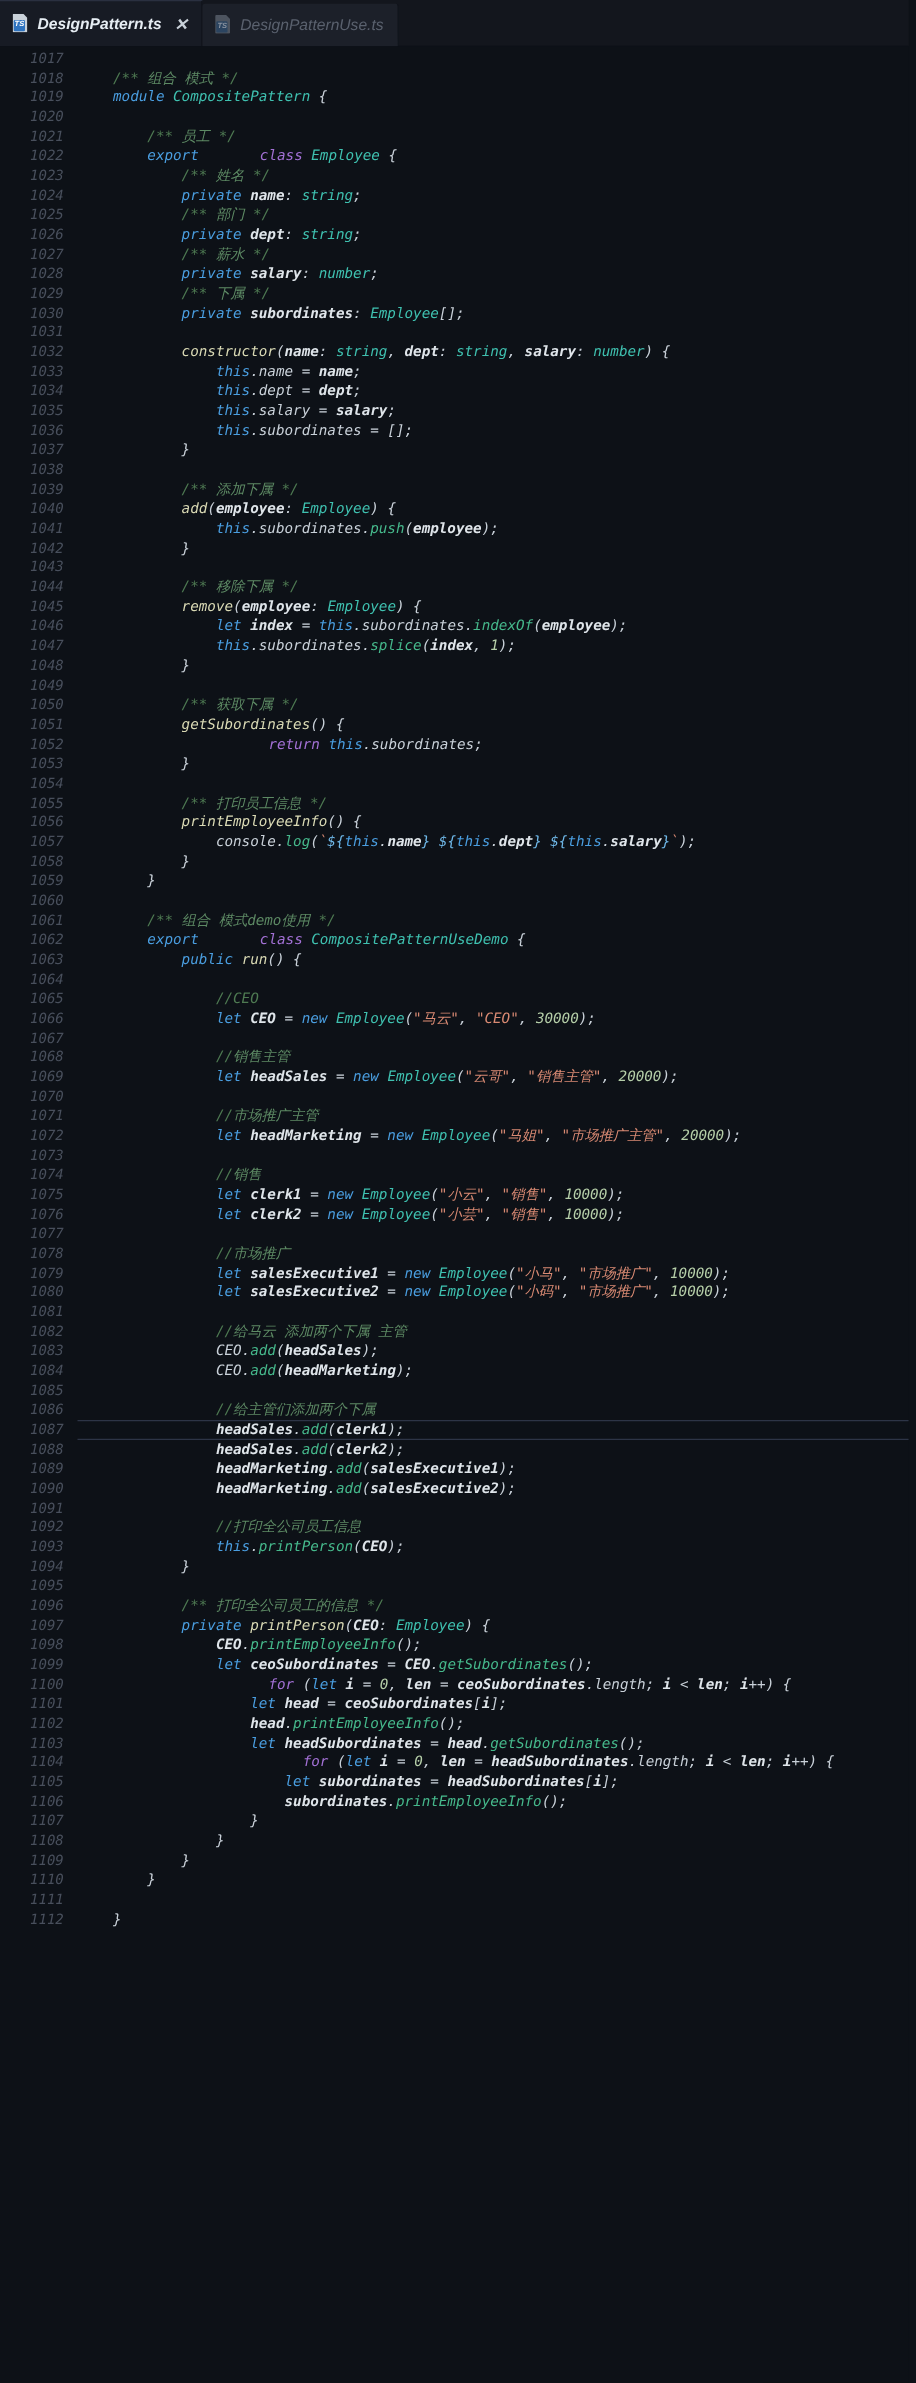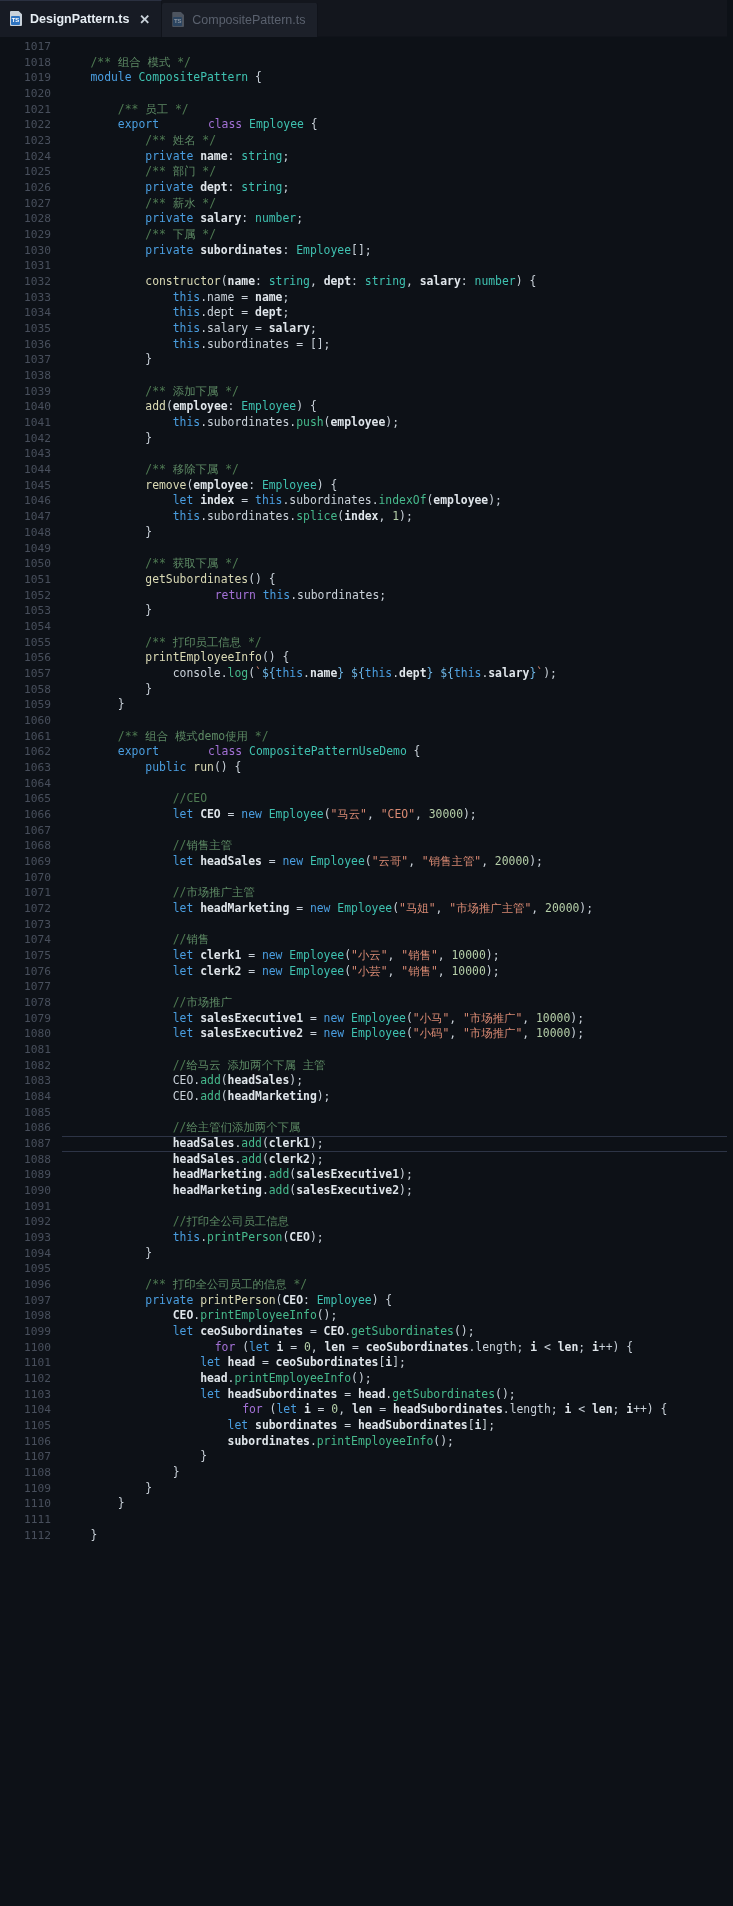--- a/index.html
+++ b/index.html
@@ -3,21 +3,21 @@
 <meta charset="utf-8">
 <style>
   * { box-sizing: border-box; margin: 0; padding: 0; }
   html, body {
     width: 733px;
     height: 1906px;
     background: #0d1117;
     font-family: "DejaVu Sans Mono", "Liberation Mono", monospace;
     overflow: hidden;
   }
-  #app { width: 727px; height: 1906px; background: #0d1117; position: relative; }
+  #app { width: 727px; height: 1906px; background: #0d1117; position: relative; font-style: italic; }
 
   
   .tabbar {
     height: 37px;
     background: #13161d;
     display: flex;
     align-items: stretch;
     border-bottom: 1px solid #10131a;
   }
   .tab {
@@ -150,21 +150,21 @@
           <span class="badge">TS</span>
       </span>
       <span>DesignPattern.ts</span>
       <span class="tab-close">✕</span>
     </div>
     <div class="tab inactive">
       <span class="ts-icon dim">
         <span class="page"></span>
           <span class="badge">TS</span>
       </span>
-      <span>CompositePattern.ts</span>
+      <span>DesignPatternUse.ts</span>
     </div>
   </div>
 
   <div class="editor">
     <div class="code" id="code-lines"><div class="ln-row"><div class="gutter">1017</div><div class="lntext"></div></div><div class="ln-row"><div class="gutter">1018</div><div class="lntext"><span class="cm">    /** </span><span class="cmz">组合 模式</span><span class="cm"> */</span></div></div><div class="ln-row"><div class="gutter">1019</div><div class="lntext"><span class="kw">    module </span><span class="ty">CompositePattern</span><span class="pn"> {</span></div></div><div class="ln-row"><div class="gutter">1020</div><div class="lntext"></div></div><div class="ln-row"><div class="gutter">1021</div><div class="lntext"><span class="cm">        /** </span><span class="cmz">员工</span><span class="cm"> */</span></div></div><div class="ln-row"><div class="gutter">1022</div><div class="lntext"><span class="kw">        export </span><span class="kwp">class </span><span class="ty">Employee</span><span class="pn"> {</span></div></div><div class="ln-row"><div class="gutter">1023</div><div class="lntext"><span class="cm">            /** </span><span class="cmz">姓名</span><span class="cm"> */</span></div></div><div class="ln-row"><div class="gutter">1024</div><div class="lntext"><span class="kw">            private </span><span class="varb">name</span><span class="pn">: </span><span class="ty">string</span><span class="pn">;</span></div></div><div class="ln-row"><div class="gutter">1025</div><div class="lntext"><span class="cm">            /** </span><span class="cmz">部门</span><span class="cm"> */</span></div></div><div class="ln-row"><div class="gutter">1026</div><div class="lntext"><span class="kw">            private </span><span class="varb">dept</span><span class="pn">: </span><span class="ty">string</span><span class="pn">;</span></div></div><div class="ln-row"><div class="gutter">1027</div><div class="lntext"><span class="cm">            /** </span><span class="cmz">薪水</span><span class="cm"> */</span></div></div><div class="ln-row"><div class="gutter">1028</div><div class="lntext"><span class="kw">            private </span><span class="varb">salary</span><span class="pn">: </span><span class="ty">number</span><span class="pn">;</span></div></div><div class="ln-row"><div class="gutter">1029</div><div class="lntext"><span class="cm">            /** </span><span class="cmz">下属</span><span class="cm"> */</span></div></div><div class="ln-row"><div class="gutter">1030</div><div class="lntext"><span class="kw">            private </span><span class="varb">subordinates</span><span class="pn">: </span><span class="ty">Employee</span><span class="pn">[];</span></div></div><div class="ln-row"><div class="gutter">1031</div><div class="lntext"></div></div><div class="ln-row"><div class="gutter">1032</div><div class="lntext"><span class="fn">            constructor</span><span class="pn">(</span><span class="varb">name</span><span class="pn">: </span><span class="ty">string</span><span class="pn">, </span><span class="varb">dept</span><span class="pn">: </span><span class="ty">string</span><span class="pn">, </span><span class="varb">salary</span><span class="pn">: </span><span class="ty">number</span><span class="pn">) {</span></div></div><div class="ln-row"><div class="gutter">1033</div><div class="lntext"><span class="th">                this</span><span class="pn">.</span><span class="id">name</span><span class="pn"> = </span><span class="varb">name</span><span class="pn">;</span></div></div><div class="ln-row"><div class="gutter">1034</div><div class="lntext"><span class="th">                this</span><span class="pn">.</span><span class="id">dept</span><span class="pn"> = </span><span class="varb">dept</span><span class="pn">;</span></div></div><div class="ln-row"><div class="gutter">1035</div><div class="lntext"><span class="th">                this</span><span class="pn">.</span><span class="id">salary</span><span class="pn"> = </span><span class="varb">salary</span><span class="pn">;</span></div></div><div class="ln-row"><div class="gutter">1036</div><div class="lntext"><span class="th">                this</span><span class="pn">.</span><span class="id">subordinates</span><span class="pn"> = [];</span></div></div><div class="ln-row"><div class="gutter">1037</div><div class="lntext"><span class="pn">            }</span></div></div><div class="ln-row"><div class="gutter">1038</div><div class="lntext"></div></div><div class="ln-row"><div class="gutter">1039</div><div class="lntext"><span class="cm">            /** </span><span class="cmz">添加下属</span><span class="cm"> */</span></div></div><div class="ln-row"><div class="gutter">1040</div><div class="lntext"><span class="fn">            add</span><span class="pn">(</span><span class="varb">employee</span><span class="pn">: </span><span class="ty">Employee</span><span class="pn">) {</span></div></div><div class="ln-row"><div class="gutter">1041</div><div class="lntext"><span class="th">                this</span><span class="pn">.</span><span class="id">subordinates</span><span class="pn">.</span><span class="mem">push</span><span class="pn">(</span><span class="varb">employee</span><span class="pn">);</span></div></div><div class="ln-row"><div class="gutter">1042</div><div class="lntext"><span class="pn">            }</span></div></div><div class="ln-row"><div class="gutter">1043</div><div class="lntext"></div></div><div class="ln-row"><div class="gutter">1044</div><div class="lntext"><span class="cm">            /** </span><span class="cmz">移除下属</span><span class="cm"> */</span></div></div><div class="ln-row"><div class="gutter">1045</div><div class="lntext"><span class="fn">            remove</span><span class="pn">(</span><span class="varb">employee</span><span class="pn">: </span><span class="ty">Employee</span><span class="pn">) {</span></div></div><div class="ln-row"><div class="gutter">1046</div><div class="lntext"><span class="kw">                let </span><span class="varb">index</span><span class="pn"> = </span><span class="th">this</span><span class="pn">.</span><span class="id">subordinates</span><span class="pn">.</span><span class="mem">indexOf</span><span class="pn">(</span><span class="varb">employee</span><span class="pn">);</span></div></div><div class="ln-row"><div class="gutter">1047</div><div class="lntext"><span class="th">                this</span><span class="pn">.</span><span class="id">subordinates</span><span class="pn">.</span><span class="mem">splice</span><span class="pn">(</span><span class="varb">index</span><span class="pn">, </span><span class="num">1</span><span class="pn">);</span></div></div><div class="ln-row"><div class="gutter">1048</div><div class="lntext"><span class="pn">            }</span></div></div><div class="ln-row"><div class="gutter">1049</div><div class="lntext"></div></div><div class="ln-row"><div class="gutter">1050</div><div class="lntext"><span class="cm">            /** </span><span class="cmz">获取下属</span><span class="cm"> */</span></div></div><div class="ln-row"><div class="gutter">1051</div><div class="lntext"><span class="fn">            getSubordinates</span><span class="pn">() {</span></div></div><div class="ln-row"><div class="gutter">1052</div><div class="lntext"><span class="kwp">                return </span><span class="th">this</span><span class="pn">.</span><span class="id">subordinates</span><span class="pn">;</span></div></div><div class="ln-row"><div class="gutter">1053</div><div class="lntext"><span class="pn">            }</span></div></div><div class="ln-row"><div class="gutter">1054</div><div class="lntext"></div></div><div class="ln-row"><div class="gutter">1055</div><div class="lntext"><span class="cm">            /** </span><span class="cmz">打印员工信息</span><span class="cm"> */</span></div></div><div class="ln-row"><div class="gutter">1056</div><div class="lntext"><span class="fn">            printEmployeeInfo</span><span class="pn">() {</span></div></div><div class="ln-row"><div class="gutter">1057</div><div class="lntext"><span class="id">                console</span><span class="pn">.</span><span class="mem">log</span><span class="pn">(</span><span class="tpl">`</span><span class="itp">${</span><span class="th">this</span><span class="pn">.</span><span class="varb">name</span><span class="itp">}</span><span class="tpl"> </span><span class="itp">${</span><span class="th">this</span><span class="pn">.</span><span class="varb">dept</span><span class="itp">}</span><span class="tpl"> </span><span class="itp">${</span><span class="th">this</span><span class="pn">.</span><span class="varb">salary</span><span class="itp">}</span><span class="tpl">`</span><span class="pn">);</span></div></div><div class="ln-row"><div class="gutter">1058</div><div class="lntext"><span class="pn">            }</span></div></div><div class="ln-row"><div class="gutter">1059</div><div class="lntext"><span class="pn">        }</span></div></div><div class="ln-row"><div class="gutter">1060</div><div class="lntext"></div></div><div class="ln-row"><div class="gutter">1061</div><div class="lntext"><span class="cm">        /** </span><span class="cmz">组合 模式demo使用</span><span class="cm"> */</span></div></div><div class="ln-row"><div class="gutter">1062</div><div class="lntext"><span class="kw">        export </span><span class="kwp">class </span><span class="ty">CompositePatternUseDemo</span><span class="pn"> {</span></div></div><div class="ln-row"><div class="gutter">1063</div><div class="lntext"><span class="kw">            public </span><span class="fn">run</span><span class="pn">() {</span></div></div><div class="ln-row"><div class="gutter">1064</div><div class="lntext"></div></div><div class="ln-row"><div class="gutter">1065</div><div class="lntext"><span class="cm">                //CEO</span></div></div><div class="ln-row"><div class="gutter">1066</div><div class="lntext"><span class="kw">                let </span><span class="varb">CEO</span><span class="pn"> = </span><span class="kw">new </span><span class="ty">Employee</span><span class="pn">(</span><span class="str">"马云"</span><span class="pn">, </span><span class="str">"CEO"</span><span class="pn">, </span><span class="num">30000</span><span class="pn">);</span></div></div><div class="ln-row"><div class="gutter">1067</div><div class="lntext"></div></div><div class="ln-row"><div class="gutter">1068</div><div class="lntext"><span class="cm">                //</span><span class="cmz">销售主管</span></div></div><div class="ln-row"><div class="gutter">1069</div><div class="lntext"><span class="kw">                let </span><span class="varb">headSales</span><span class="pn"> = </span><span class="kw">new </span><span class="ty">Employee</span><span class="pn">(</span><span class="str">"云哥"</span><span class="pn">, </span><span class="str">"销售主管"</span><span class="pn">, </span><span class="num">20000</span><span class="pn">);</span></div></div><div class="ln-row"><div class="gutter">1070</div><div class="lntext"></div></div><div class="ln-row"><div class="gutter">1071</div><div class="lntext"><span class="cm">                //</span><span class="cmz">市场推广主管</span></div></div><div class="ln-row"><div class="gutter">1072</div><div class="lntext"><span class="kw">                let </span><span class="varb">headMarketing</span><span class="pn"> = </span><span class="kw">new </span><span class="ty">Employee</span><span class="pn">(</span><span class="str">"马姐"</span><span class="pn">, </span><span class="str">"市场推广主管"</span><span class="pn">, </span><span class="num">20000</span><span class="pn">);</span></div></div><div class="ln-row"><div class="gutter">1073</div><div class="lntext"></div></div><div class="ln-row"><div class="gutter">1074</div><div class="lntext"><span class="cm">                //</span><span class="cmz">销售</span></div></div><div class="ln-row"><div class="gutter">1075</div><div class="lntext"><span class="kw">                let </span><span class="varb">clerk1</span><span class="pn"> = </span><span class="kw">new </span><span class="ty">Employee</span><span class="pn">(</span><span class="str">"小云"</span><span class="pn">, </span><span class="str">"销售"</span><span class="pn">, </span><span class="num">10000</span><span class="pn">);</span></div></div><div class="ln-row"><div class="gutter">1076</div><div class="lntext"><span class="kw">                let </span><span class="varb">clerk2</span><span class="pn"> = </span><span class="kw">new </span><span class="ty">Employee</span><span class="pn">(</span><span class="str">"小芸"</span><span class="pn">, </span><span class="str">"销售"</span><span class="pn">, </span><span class="num">10000</span><span class="pn">);</span></div></div><div class="ln-row"><div class="gutter">1077</div><div class="lntext"></div></div><div class="ln-row"><div class="gutter">1078</div><div class="lntext"><span class="cm">                //</span><span class="cmz">市场推广</span></div></div><div class="ln-row"><div class="gutter">1079</div><div class="lntext"><span class="kw">                let </span><span class="varb">salesExecutive1</span><span class="pn"> = </span><span class="kw">new </span><span class="ty">Employee</span><span class="pn">(</span><span class="str">"小马"</span><span class="pn">, </span><span class="str">"市场推广"</span><span class="pn">, </span><span class="num">10000</span><span class="pn">);</span></div></div><div class="ln-row"><div class="gutter">1080</div><div class="lntext"><span class="kw">                let </span><span class="varb">salesExecutive2</span><span class="pn"> = </span><span class="kw">new </span><span class="ty">Employee</span><span class="pn">(</span><span class="str">"小码"</span><span class="pn">, </span><span class="str">"市场推广"</span><span class="pn">, </span><span class="num">10000</span><span class="pn">);</span></div></div><div class="ln-row"><div class="gutter">1081</div><div class="lntext"></div></div><div class="ln-row"><div class="gutter">1082</div><div class="lntext"><span class="cm">                //</span><span class="cmz">给马云 添加两个下属 主管</span></div></div><div class="ln-row"><div class="gutter">1083</div><div class="lntext"><span class="id">                CEO</span><span class="pn">.</span><span class="mem">add</span><span class="pn">(</span><span class="varb">headSales</span><span class="pn">);</span></div></div><div class="ln-row"><div class="gutter">1084</div><div class="lntext"><span class="id">                CEO</span><span class="pn">.</span><span class="mem">add</span><span class="pn">(</span><span class="varb">headMarketing</span><span class="pn">);</span></div></div><div class="ln-row"><div class="gutter">1085</div><div class="lntext"></div></div><div class="ln-row"><div class="gutter">1086</div><div class="lntext"><span class="cm">                //</span><span class="cmz">给主管们添加两个下属</span></div></div><div class="ln-row cursorline"><div class="gutter">1087</div><div class="lntext"><span class="varb">                headSales</span><span class="pn">.</span><span class="mem">add</span><span class="pn">(</span><span class="varb">clerk1</span><span class="pn">);</span></div></div><div class="ln-row"><div class="gutter">1088</div><div class="lntext"><span class="varb">                headSales</span><span class="pn">.</span><span class="mem">add</span><span class="pn">(</span><span class="varb">clerk2</span><span class="pn">);</span></div></div><div class="ln-row"><div class="gutter">1089</div><div class="lntext"><span class="varb">                headMarketing</span><span class="pn">.</span><span class="mem">add</span><span class="pn">(</span><span class="varb">salesExecutive1</span><span class="pn">);</span></div></div><div class="ln-row"><div class="gutter">1090</div><div class="lntext"><span class="varb">                headMarketing</span><span class="pn">.</span><span class="mem">add</span><span class="pn">(</span><span class="varb">salesExecutive2</span><span class="pn">);</span></div></div><div class="ln-row"><div class="gutter">1091</div><div class="lntext"></div></div><div class="ln-row"><div class="gutter">1092</div><div class="lntext"><span class="cm">                //</span><span class="cmz">打印全公司员工信息</span></div></div><div class="ln-row"><div class="gutter">1093</div><div class="lntext"><span class="th">                this</span><span class="pn">.</span><span class="mem">printPerson</span><span class="pn">(</span><span class="varb">CEO</span><span class="pn">);</span></div></div><div class="ln-row"><div class="gutter">1094</div><div class="lntext"><span class="pn">            }</span></div></div><div class="ln-row"><div class="gutter">1095</div><div class="lntext"></div></div><div class="ln-row"><div class="gutter">1096</div><div class="lntext"><span class="cm">            /** </span><span class="cmz">打印全公司员工的信息</span><span class="cm"> */</span></div></div><div class="ln-row"><div class="gutter">1097</div><div class="lntext"><span class="kw">            private </span><span class="fn">printPerson</span><span class="pn">(</span><span class="varb">CEO</span><span class="pn">: </span><span class="ty">Employee</span><span class="pn">) {</span></div></div><div class="ln-row"><div class="gutter">1098</div><div class="lntext"><span class="varb">                CEO</span><span class="pn">.</span><span class="mem">printEmployeeInfo</span><span class="pn">();</span></div></div><div class="ln-row"><div class="gutter">1099</div><div class="lntext"><span class="kw">                let </span><span class="varb">ceoSubordinates</span><span class="pn"> = </span><span class="varb">CEO</span><span class="pn">.</span><span class="mem">getSubordinates</span><span class="pn">();</span></div></div><div class="ln-row"><div class="gutter">1100</div><div class="lntext"><span class="kwp">                for </span><span class="pn">(</span><span class="kw">let </span><span class="varb">i</span><span class="pn"> = </span><span class="num">0</span><span class="pn">, </span><span class="varb">len</span><span class="pn"> = </span><span class="varb">ceoSubordinates</span><span class="pn">.</span><span class="id">length</span><span class="pn">; </span><span class="varb">i</span><span class="pn"> &lt; </span><span class="varb">len</span><span class="pn">; </span><span class="varb">i</span><span class="pn">++) {</span></div></div><div class="ln-row"><div class="gutter">1101</div><div class="lntext"><span class="kw">                    let </span><span class="varb">head</span><span class="pn"> = </span><span class="varb">ceoSubordinates</span><span class="pn">[</span><span class="varb">i</span><span class="pn">];</span></div></div><div class="ln-row"><div class="gutter">1102</div><div class="lntext"><span class="varb">                    head</span><span class="pn">.</span><span class="mem">printEmployeeInfo</span><span class="pn">();</span></div></div><div class="ln-row"><div class="gutter">1103</div><div class="lntext"><span class="kw">                    let </span><span class="varb">headSubordinates</span><span class="pn"> = </span><span class="varb">head</span><span class="pn">.</span><span class="mem">getSubordinates</span><span class="pn">();</span></div></div><div class="ln-row"><div class="gutter">1104</div><div class="lntext"><span class="kwp">                    for </span><span class="pn">(</span><span class="kw">let </span><span class="varb">i</span><span class="pn"> = </span><span class="num">0</span><span class="pn">, </span><span class="varb">len</span><span class="pn"> = </span><span class="varb">headSubordinates</span><span class="pn">.</span><span class="id">length</span><span class="pn">; </span><span class="varb">i</span><span class="pn"> &lt; </span><span class="varb">len</span><span class="pn">; </span><span class="varb">i</span><span class="pn">++) {</span></div></div><div class="ln-row"><div class="gutter">1105</div><div class="lntext"><span class="kw">                        let </span><span class="varb">subordinates</span><span class="pn"> = </span><span class="varb">headSubordinates</span><span class="pn">[</span><span class="varb">i</span><span class="pn">];</span></div></div><div class="ln-row"><div class="gutter">1106</div><div class="lntext"><span class="varb">                        subordinates</span><span class="pn">.</span><span class="mem">printEmployeeInfo</span><span class="pn">();</span></div></div><div class="ln-row"><div class="gutter">1107</div><div class="lntext"><span class="pn">                    }</span></div></div><div class="ln-row"><div class="gutter">1108</div><div class="lntext"><span class="pn">                }</span></div></div><div class="ln-row"><div class="gutter">1109</div><div class="lntext"><span class="pn">            }</span></div></div><div class="ln-row"><div class="gutter">1110</div><div class="lntext"><span class="pn">        }</span></div></div><div class="ln-row"><div class="gutter">1111</div><div class="lntext"></div></div><div class="ln-row"><div class="gutter">1112</div><div class="lntext"><span class="pn">    }</span></div></div></div>
   </div>
 
 </div>
 
 </body></html>

